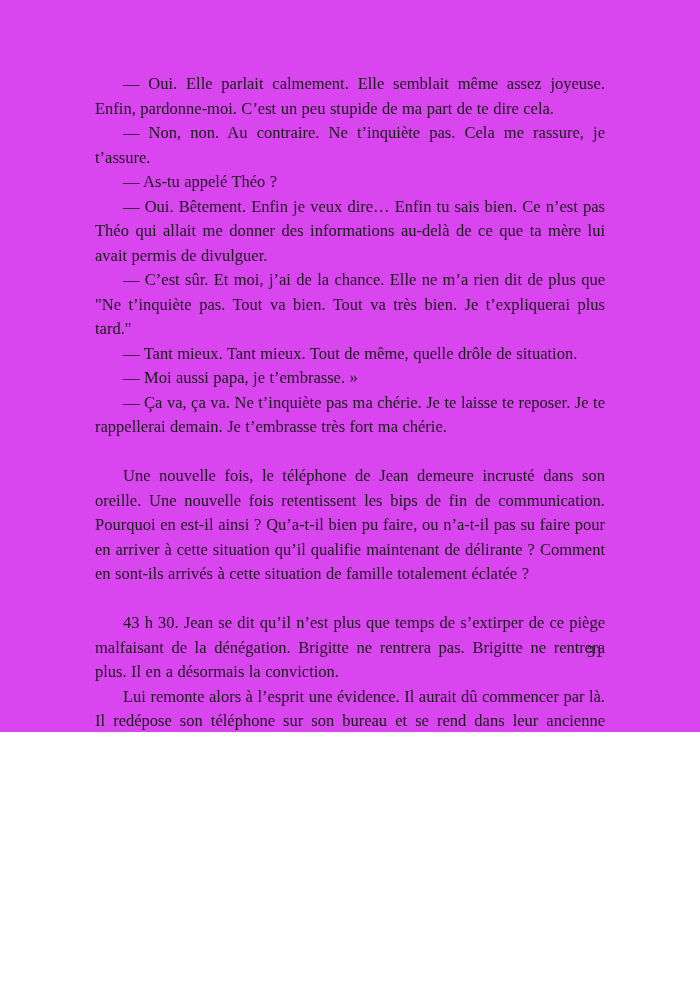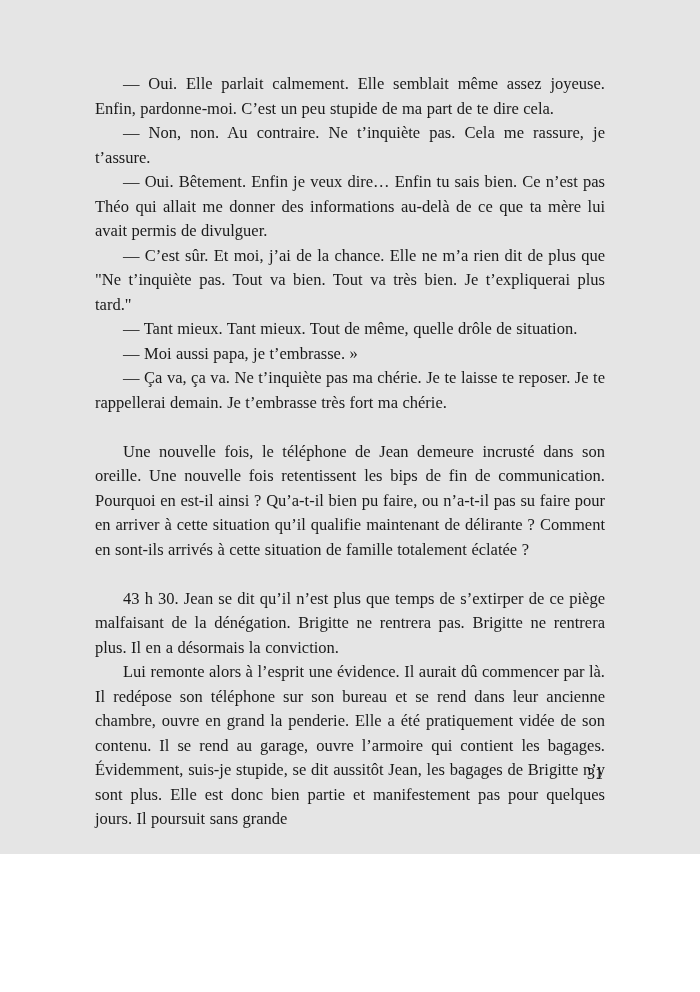--- a/index.html
+++ b/index.html
@@ -3,22 +3,22 @@
 <meta charset="utf-8">
 <style>
   html, body {
     margin: 0;
     padding: 0;
     background: #ffffff;
   }
   .book-page {
     position: relative;
     width: 700px;
-    height: 854px;
-    background: #e5e5e5;
+    height: 732px;
+    background: #d946ef;
     box-sizing: border-box;
     padding: 72px 95px 0 95px;
     font-family: "Liberation Serif", "DejaVu Serif", serif;
     color: #1a1a1a;
     overflow: hidden;
   }
   .page-text p {
     margin: 0;
     font-size: 16.5px;
     line-height: 24.5px;
@@ -38,20 +38,21 @@
     color: #1a1a1a;
   }
 </style>
 </head>
 <body>
 
 <div class="book-page">
   <div class="page-text">
     <p>— Oui. Elle parlait calmement. Elle semblait même assez joyeuse. Enfin, pardonne-moi. C’est un peu stupide de ma part de te dire cela.</p>
     <p>— Non, non. Au contraire. Ne t’inquiète pas. Cela me rassure, je t’assure.</p>
+    <p>— As-tu appelé Théo ?</p>
     <p>— Oui. Bêtement. Enfin je veux dire… Enfin tu sais bien. Ce n’est pas Théo qui allait me donner des informations au-delà de ce que ta mère lui avait permis de divulguer.</p>
     <p>— C’est sûr. Et moi, j’ai de la chance. Elle ne m’a rien dit de plus que "Ne t’inquiète pas. Tout va bien. Tout va très bien. Je t’expliquerai plus tard."</p>
     <p>— Tant mieux. Tant mieux. Tout de même, quelle drôle de situation.</p>
     <p>— Moi aussi papa, je t’embrasse. »</p>
     <p>— Ça va, ça va. Ne t’inquiète pas ma chérie. Je te laisse te reposer. Je te rappellerai demain. Je t’embrasse très fort ma chérie.</p>
     <p class="gap-before">Une nouvelle fois, le téléphone de Jean demeure incrusté dans son oreille. Une nouvelle fois retentissent les bips de fin de communication. Pourquoi en est-il ainsi ? Qu’a-t-il bien pu faire, ou n’a-t-il pas su faire pour en arriver à cette situation qu’il qualifie maintenant de délirante ? Comment en sont-ils arrivés à cette situation de famille totalement éclatée ?</p>
     <p class="gap-before">43 h 30. Jean se dit qu’il n’est plus que temps de s’extirper de ce piège malfaisant de la dénégation. Brigitte ne rentrera pas. Brigitte ne rentrera plus. Il en a désormais la conviction.</p>
     <p>Lui remonte alors à l’esprit une évidence. Il aurait dû commencer par là. Il redépose son téléphone sur son bureau et se rend dans leur ancienne chambre, ouvre en grand la penderie. Elle a été pratiquement vidée de son contenu. Il se rend au garage, ouvre l’armoire qui contient les bagages. Évidemment, suis-je stupide, se dit aussitôt Jean, les bagages de Brigitte n’y sont plus. Elle est donc bien partie et manifestement pas pour quelques jours. Il poursuit sans grande</p>
   </div>
   <div class="page-number">31</div>

